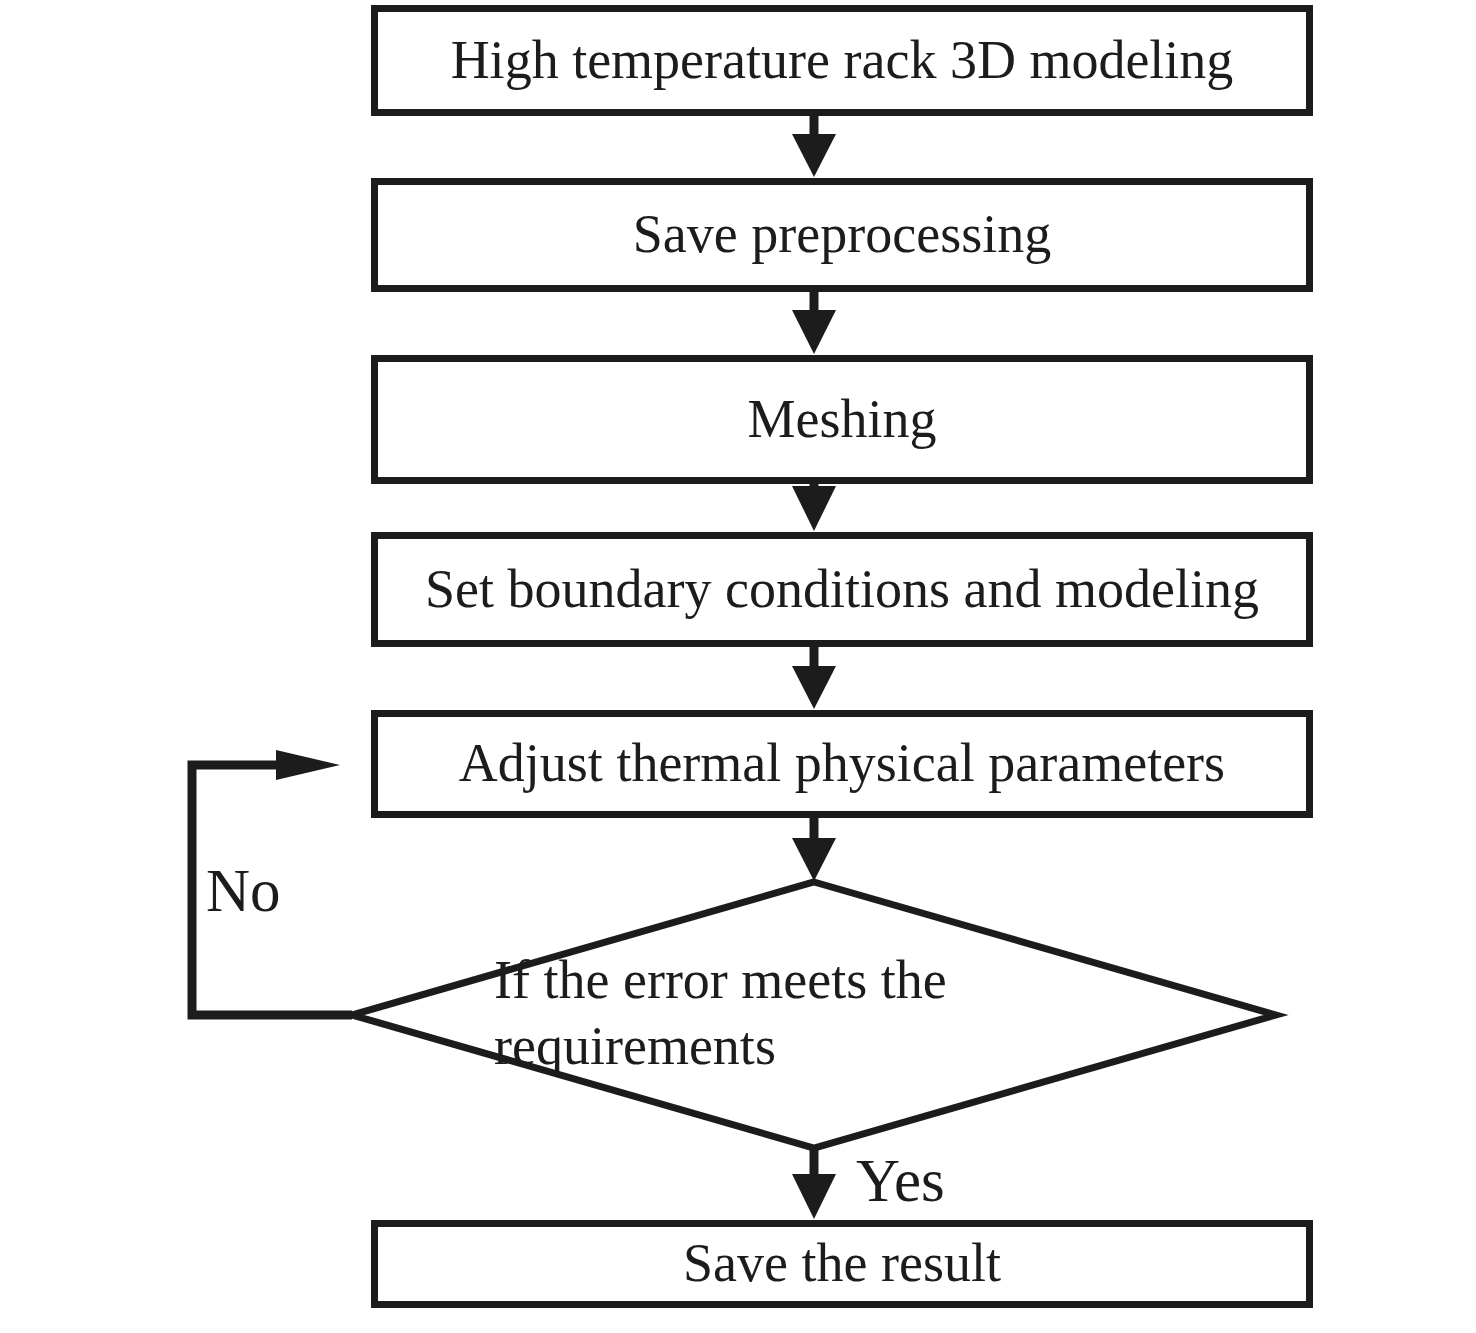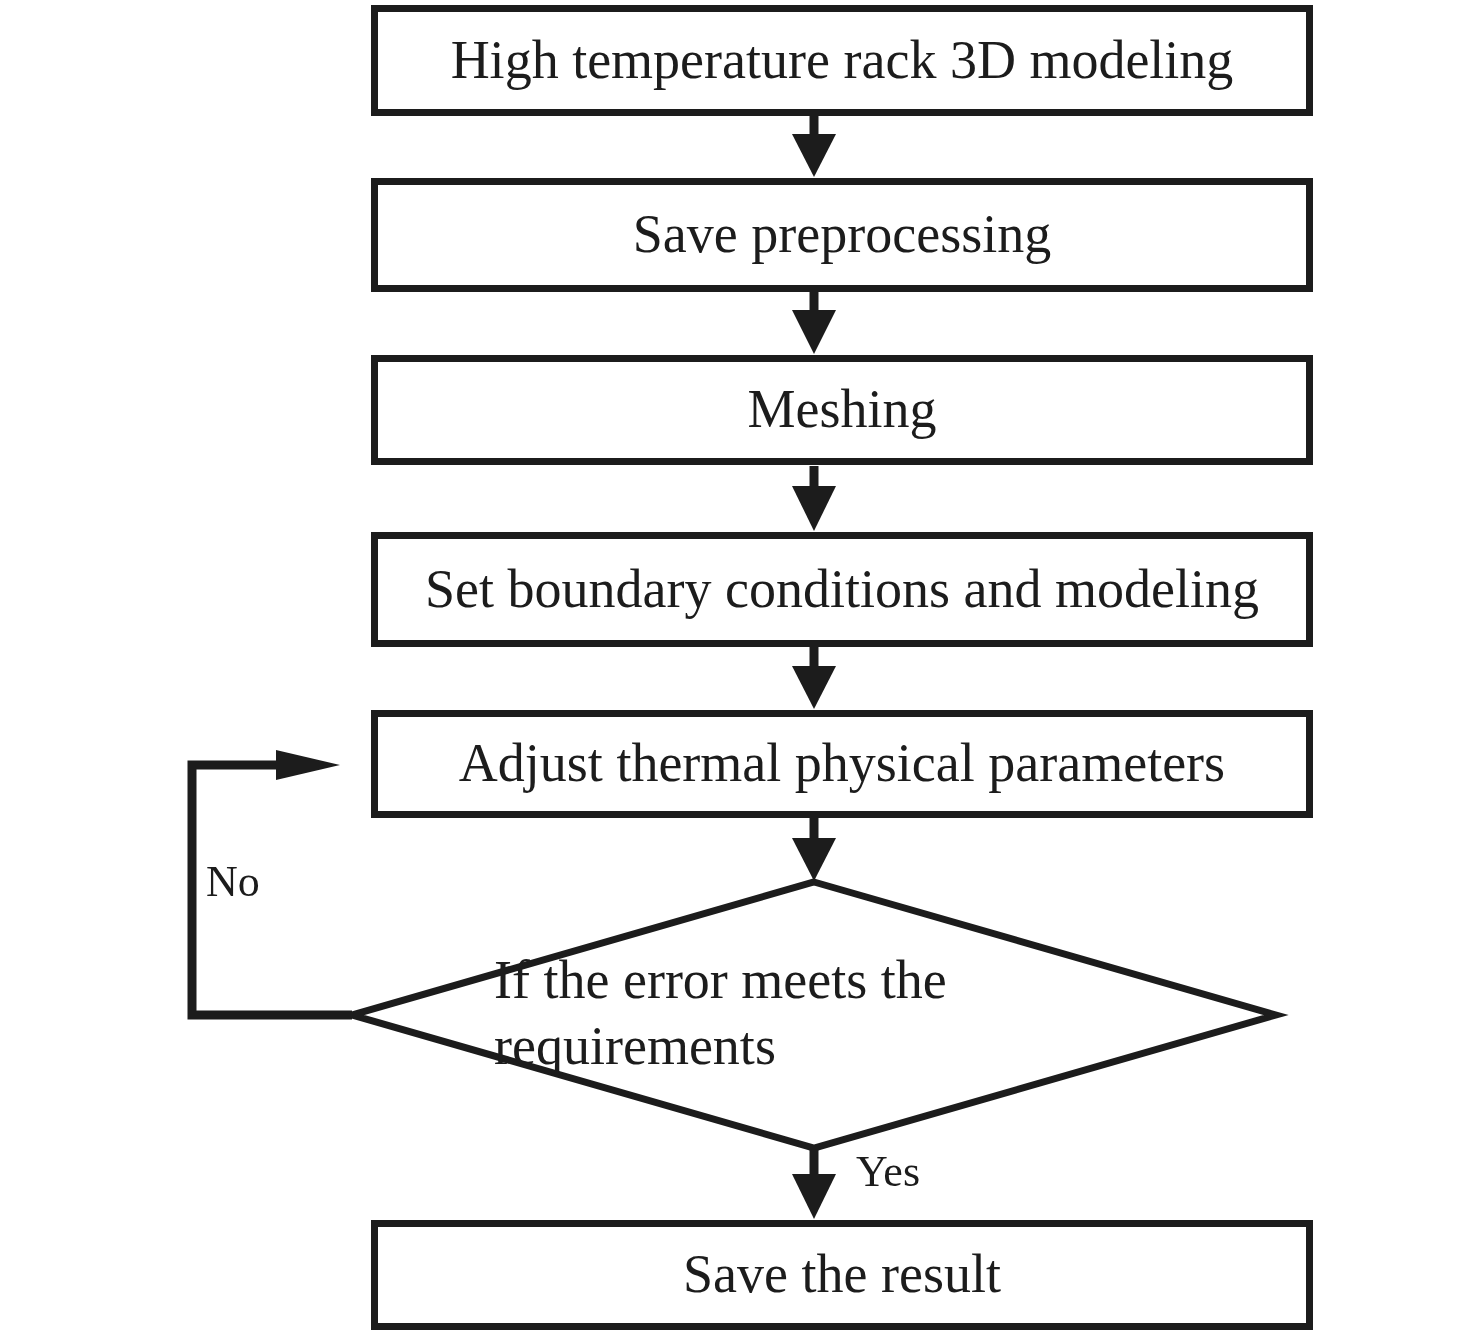--- a/index.html
+++ b/index.html
@@ -34,36 +34,36 @@
     align-items: center;
     justify-content: center;
     text-align: left;
     font-size: 54px;
     line-height: 1.1;
     white-space: nowrap;
     margin-left: 28px;
   }
   .node-modeling      { top: 5px;    height: 111px; }
   .node-preprocessing { top: 178px;  height: 114px; }
-  .node-meshing       { top: 355px;  height: 110px; }
+  .node-meshing       { top: 355px;  height: 129px; }
   .node-boundary      { top: 532px;  height: 115px; }
   .node-adjust        { top: 710px;  height: 108px; }
-  .node-save          { top: 1220px; height: 110px; }
+  .node-save          { top: 1220px; height: 88px; }
   .diamond-label {
     position: absolute;
     left: 494px;
     top: 948px;
     width: 640px;
     text-align: left;
     font-size: 54px;
     line-height: 1.22;
   }
   .edge-label {
     position: absolute;
-    font-size: 44px;
+    font-size: 61px;
     line-height: 1;
   }
   .label-no  { left: 206px; top: 860px; }
   .label-yes { left: 856px; top: 1150px; }
 </style>
 </head>
 <body>
 
 <div class="canvas">
 

